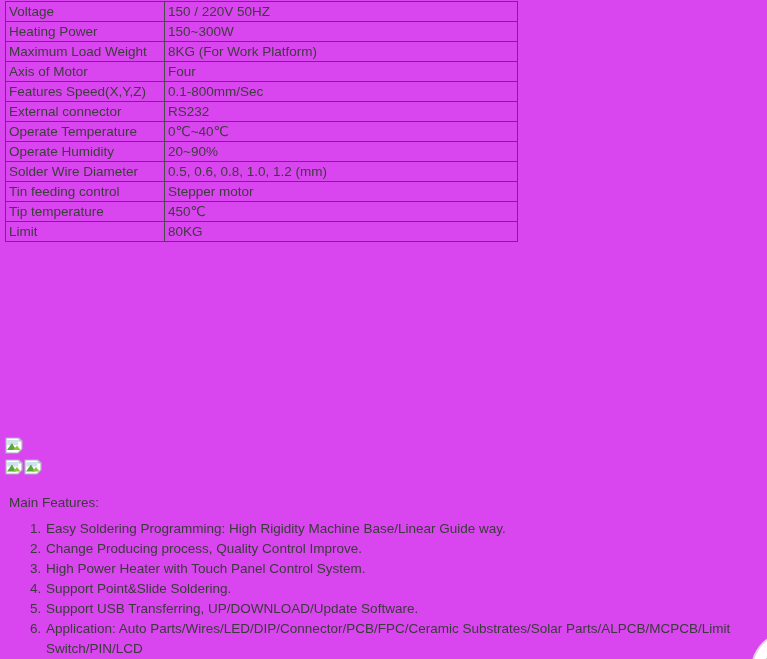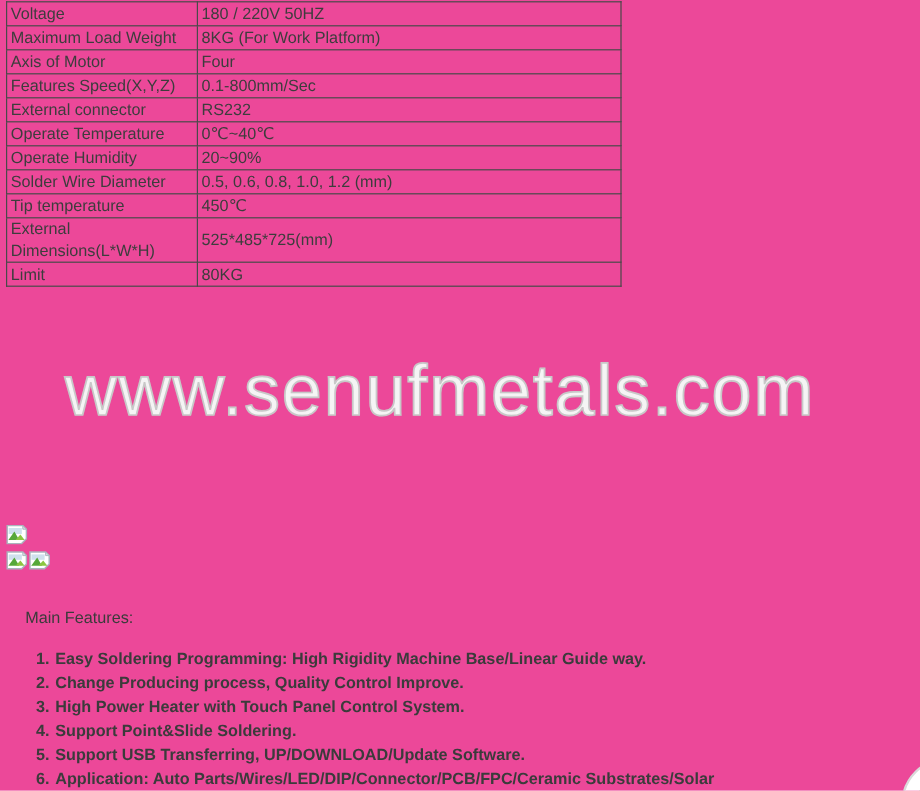--- a/index.html
+++ b/index.html
@@ -1,20 +1,20 @@
 <!DOCTYPE html>
 <html><head>
 <meta charset="utf-8">
 <style>
   html,body{margin:0;padding:0;background:#fff;}
   .canvas{
     position:relative;
     width:767px;height:659px;
     overflow:hidden;
-    background:#ec4899;
+    background:#d946ef;
     font-family:"Liberation Sans","DejaVu Sans",sans-serif;
   }
   
   table.spec{
     position:absolute;left:5px;top:1px;
     width:500px;
     border-collapse:collapse;
     table-layout:fixed;
   }
   table.spec td{
@@ -46,31 +46,30 @@
   }
   
   .img-ph{position:absolute;display:block;}
   .img-ph svg{display:block;}
   
   .features{
     position:absolute;left:5px;top:491px;width:748px;
     color:#3b3b3b;font-size:13.5px;
   }
   .features h3{
-    margin:16px;font-size:13.5px;font-weight:400;color:#3b3b3b;line-height:16px;
+    margin:4px;font-size:13.5px;font-weight:400;color:#3b3b3b;line-height:16px;
   }
   .features ol{
     margin:8px 0 0 0;
     padding-left:40px;
   }
   .features li{
     line-height:20px;
     white-space:pre-line;
     padding-left:1px;
-    font-weight:bold;
   }
   
   .chat-btn{
     position:absolute;
     left:751px;top:631px;
     width:78px;height:78px;
     border-radius:50%;
     background:#fff;
     border:2px solid #d9d9d9;
     box-sizing:border-box;
@@ -87,21 +86,25 @@
 </style>
 </head>
 <body>
 
 <div class="canvas">
 
   <table class="spec">
     <tbody>
       <tr>
           <td class="lbl">Voltage</td>
-          <td class="val">180 / 220V 50HZ</td>
+          <td class="val">150 / 220V 50HZ</td>
+        </tr>
+      <tr>
+          <td class="lbl">Heating Power</td>
+          <td class="val">150~300W</td>
         </tr>
       <tr>
           <td class="lbl">Maximum Load Weight</td>
           <td class="val">8KG (For Work Platform)</td>
         </tr>
       <tr>
           <td class="lbl">Axis of Motor</td>
           <td class="val">Four</td>
         </tr>
       <tr>
@@ -118,36 +121,34 @@
         </tr>
       <tr>
           <td class="lbl">Operate Humidity</td>
           <td class="val">20~90%</td>
         </tr>
       <tr>
           <td class="lbl">Solder Wire Diameter</td>
           <td class="val">0.5, 0.6, 0.8, 1.0, 1.2 (mm)</td>
         </tr>
       <tr>
+          <td class="lbl">Tin feeding control</td>
+          <td class="val">Stepper motor</td>
+        </tr>
+      <tr>
           <td class="lbl">Tip temperature</td>
           <td class="val">450℃</td>
-        </tr>
-      <tr>
-          <td class="lbl">External
-Dimensions(L*W*H)</td>
-          <td class="val">525*485*725(mm)</td>
         </tr>
       <tr>
           <td class="lbl">Limit</td>
           <td class="val">80KG</td>
         </tr>
     </tbody>
   </table>
 
-  <div class="watermark">www.senufmetals.com</div>
 
   <span class="img-ph" style="left:5px;top:437px;">
     <svg width="18" height="17" viewBox="0 0 18 17">
       <polygon points="1,1 14,1 17,4 17,12 13,16 1,16" fill="#ffffff" stroke="#aab4bd" stroke-width="1.2"></polygon>
       <polygon points="14,1 17,4 14,4" fill="#d8dee4" stroke="#aab4bd" stroke-width="0.8"></polygon>
       <rect x="2.2" y="3" width="11" height="5" fill="#cfe0ee"></rect>
       <polygon points="2,13 7,6 11,13" fill="#57a839"></polygon>
       <polygon points="8,13 12,8.5 15.5,13" fill="#8cc63f"></polygon>
     </svg>
   </span>

